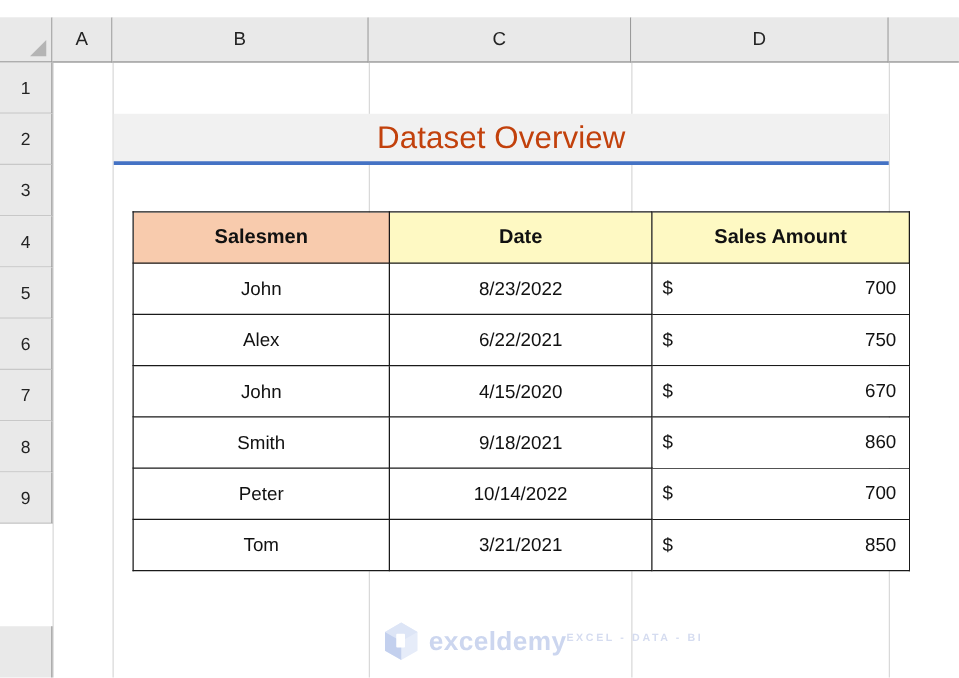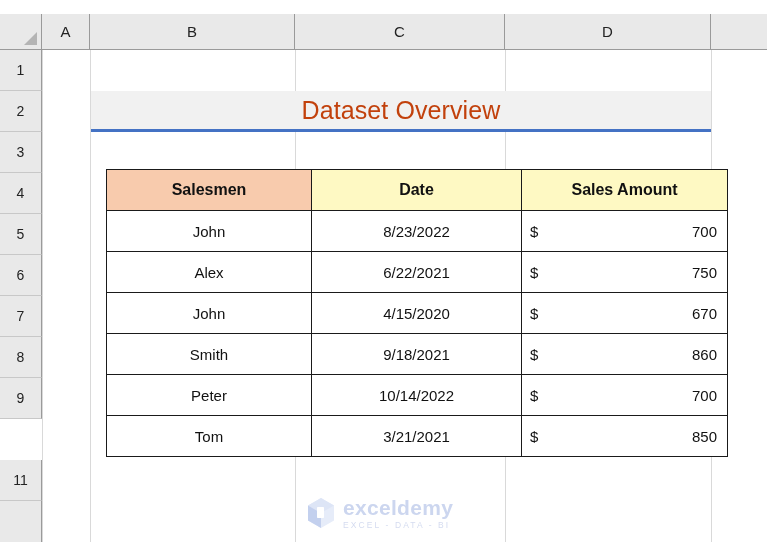--- a/index.html
+++ b/index.html
@@ -99,23 +99,23 @@
   .acct .cur{position:absolute;left:8px;top:50%;transform:translateY(-50%);}
   .acct .amt{position:absolute;right:10px;top:50%;transform:translateY(-50%);}
 
   
   .watermark{
     position:absolute;
     display:flex;align-items:center;gap:7px;
     opacity:1;
   }
   .wm-mark{width:30px;height:33px;flex:none;}
-  .wm-text{display:flex;flex-direction:column;line-height:1;}
+  .wm-text{display:flex;flex-direction:row;line-height:1;}
   .wm-name{font-size:21px;font-weight:bold;color:#ccd6ef;letter-spacing:.3px;}
-  .wm-tag{font-size:8.5px;font-weight:normal;color:#d5dcf0;letter-spacing:2.1px;margin-top:3px;}
+  .wm-tag{font-size:8.5px;font-weight:bold;color:#d5dcf0;letter-spacing:2.1px;margin-top:3px;}
 </style>
 </head>
 <body>
 
 <div id="sheet">
 
   <div class="vline" style="left:42px;top:50px;height:492px;"></div>
   <div class="vline" style="left:90px;top:50px;height:492px;"></div>
   <div class="vline" style="left:295px;top:50px;height:492px;"></div>
   <div class="vline" style="left:505px;top:50px;height:492px;"></div>
@@ -135,21 +135,20 @@
 
   <div class="row-head" style="top:50px;height:41px;">1</div>
   <div class="row-head" style="top:91px;height:41px;">2</div>
   <div class="row-head" style="top:132px;height:41px;">3</div>
   <div class="row-head" style="top:173px;height:41px;">4</div>
   <div class="row-head" style="top:214px;height:41px;">5</div>
   <div class="row-head" style="top:255px;height:41px;">6</div>
   <div class="row-head" style="top:296px;height:41px;">7</div>
   <div class="row-head" style="top:337px;height:41px;">8</div>
   <div class="row-head" style="top:378px;height:41px;">9</div>
-  <div class="row-head" style="top:460px;height:41px;">11</div>
   <div class="row-head" style="top:501px;height:41px;border-bottom:none;"></div>
 
   <div class="title-banner" style="left:91px;top:91px;width:620px;height:41px;">
     <span>Dataset Overview</span>
   </div>
 
   <table class="tbl" style="left:90px;top:169px;width:621px;">
     <colgroup>
       <col style="width:205px;">
       <col style="width:210px;">

